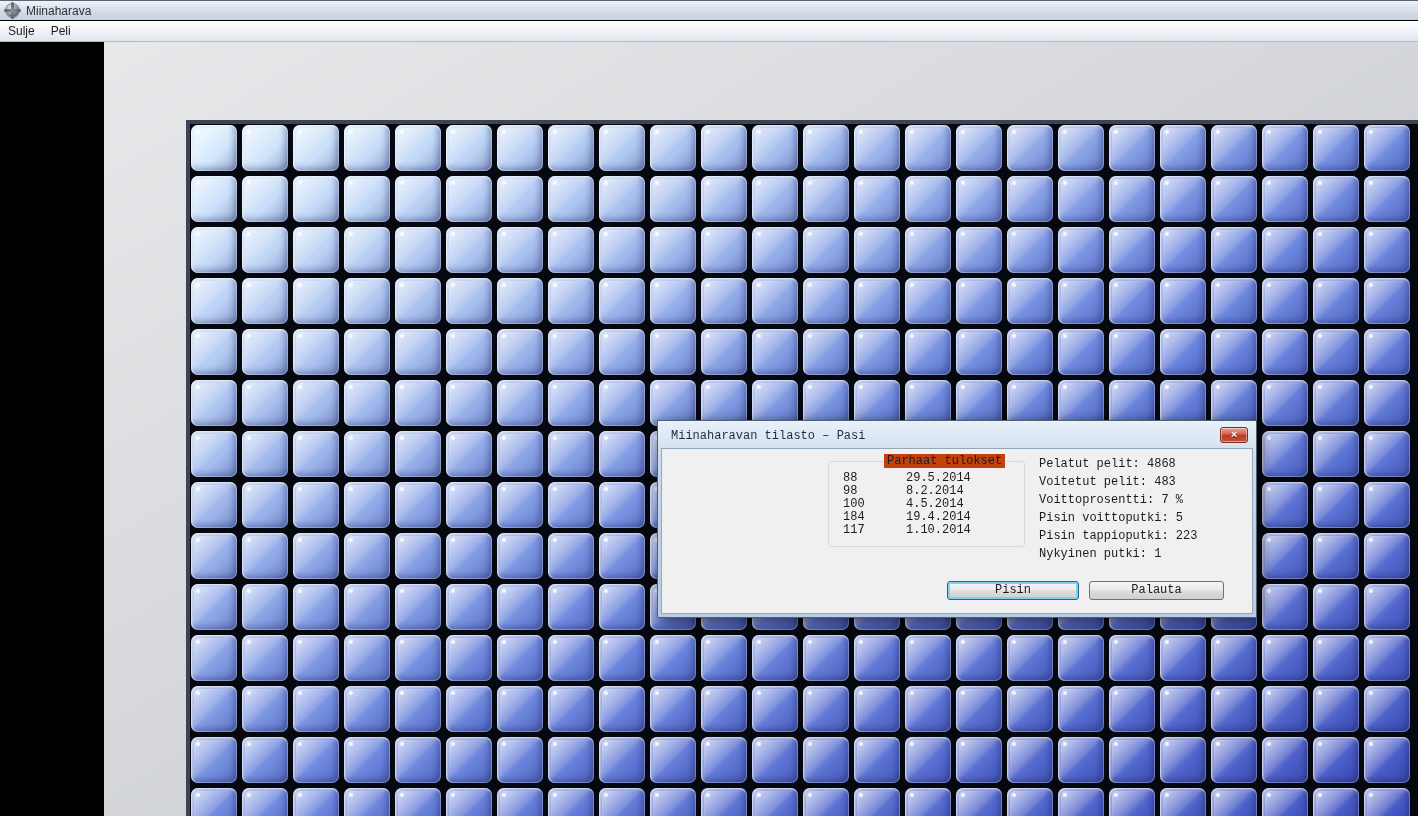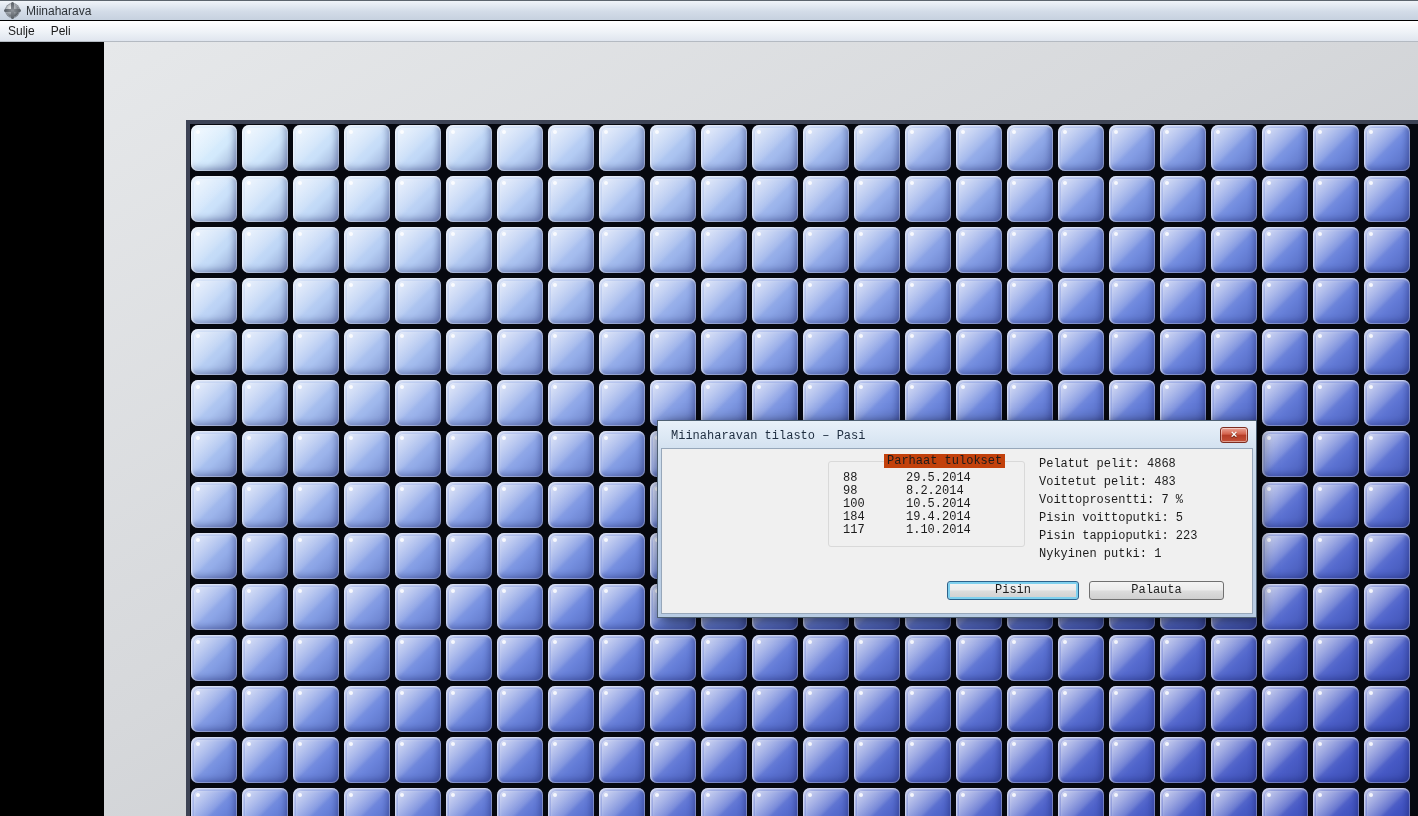--- a/index.html
+++ b/index.html
@@ -450,21 +450,21 @@
           <div class="score-row">
             <span class="score-val">88</span>
             <span>29.5.2014</span>
           </div>
           <div class="score-row">
             <span class="score-val">98</span>
             <span>8.2.2014</span>
           </div>
           <div class="score-row">
             <span class="score-val">100</span>
-            <span>10.5.2014</span>
+            <span>4.5.2014</span>
           </div>
           <div class="score-row">
             <span class="score-val">184</span>
             <span>19.4.2014</span>
           </div>
           <div class="score-row">
             <span class="score-val">117</span>
             <span>1.10.2014</span>
           </div>
         </div>

